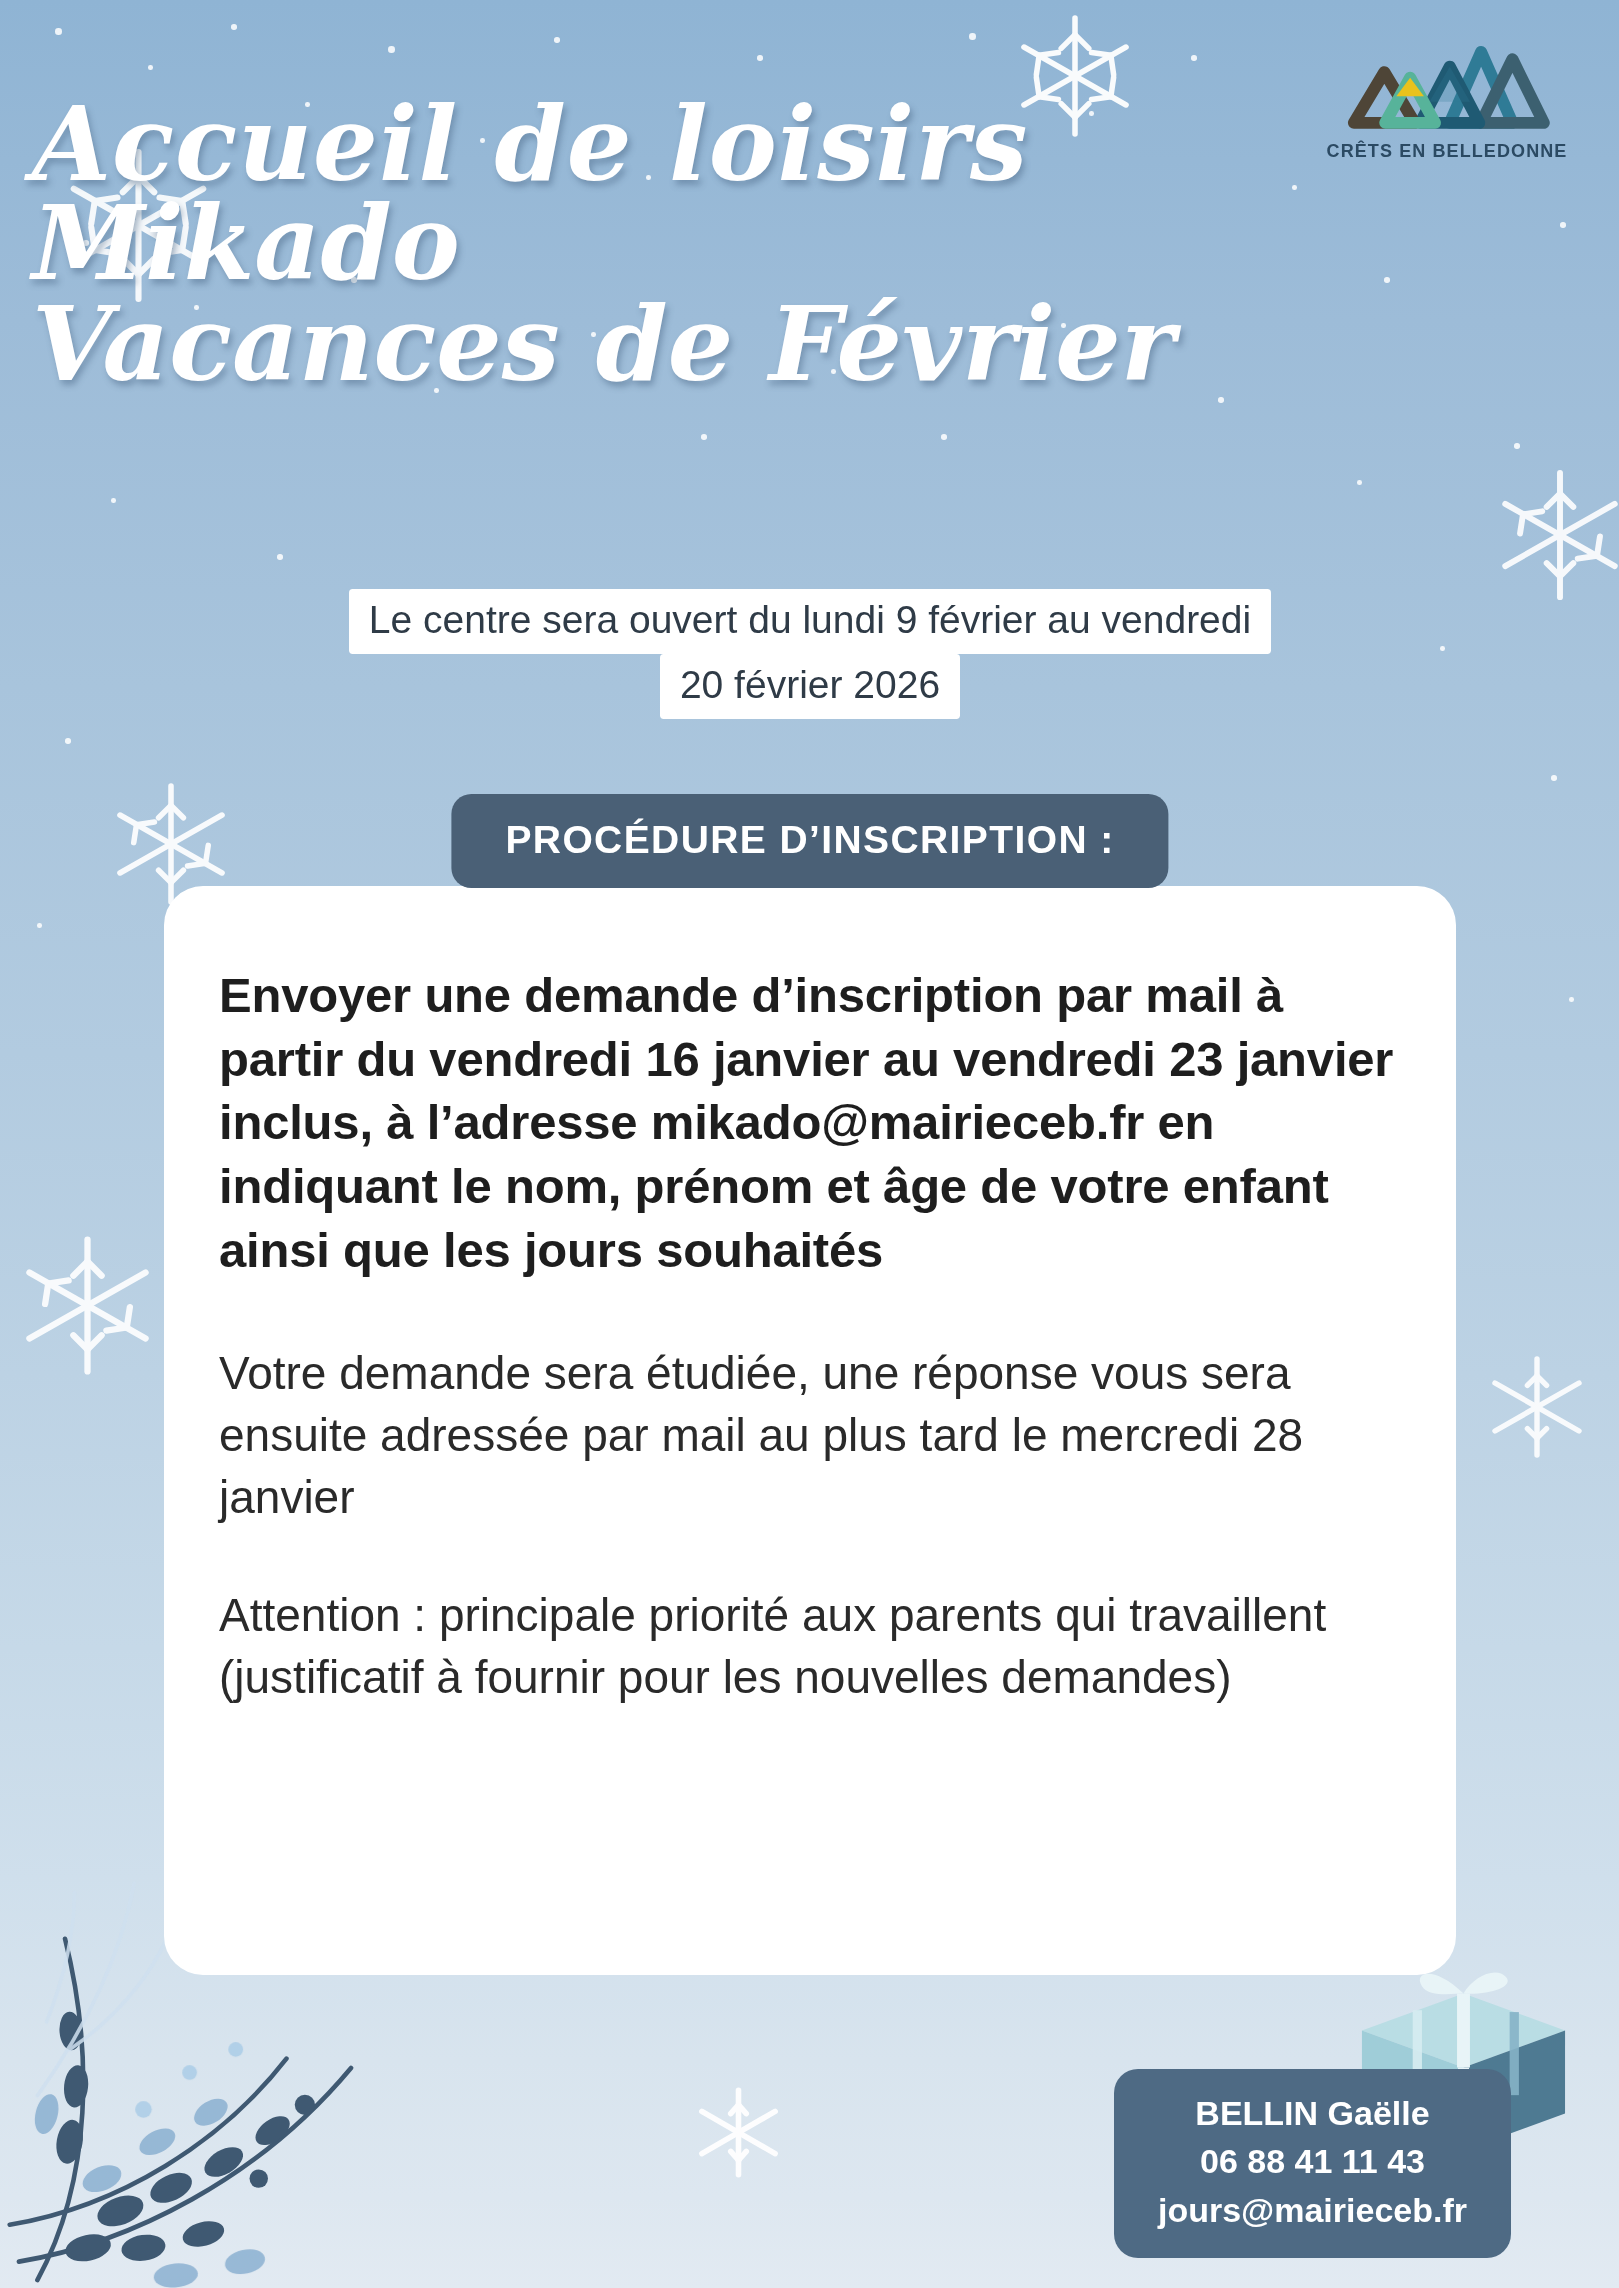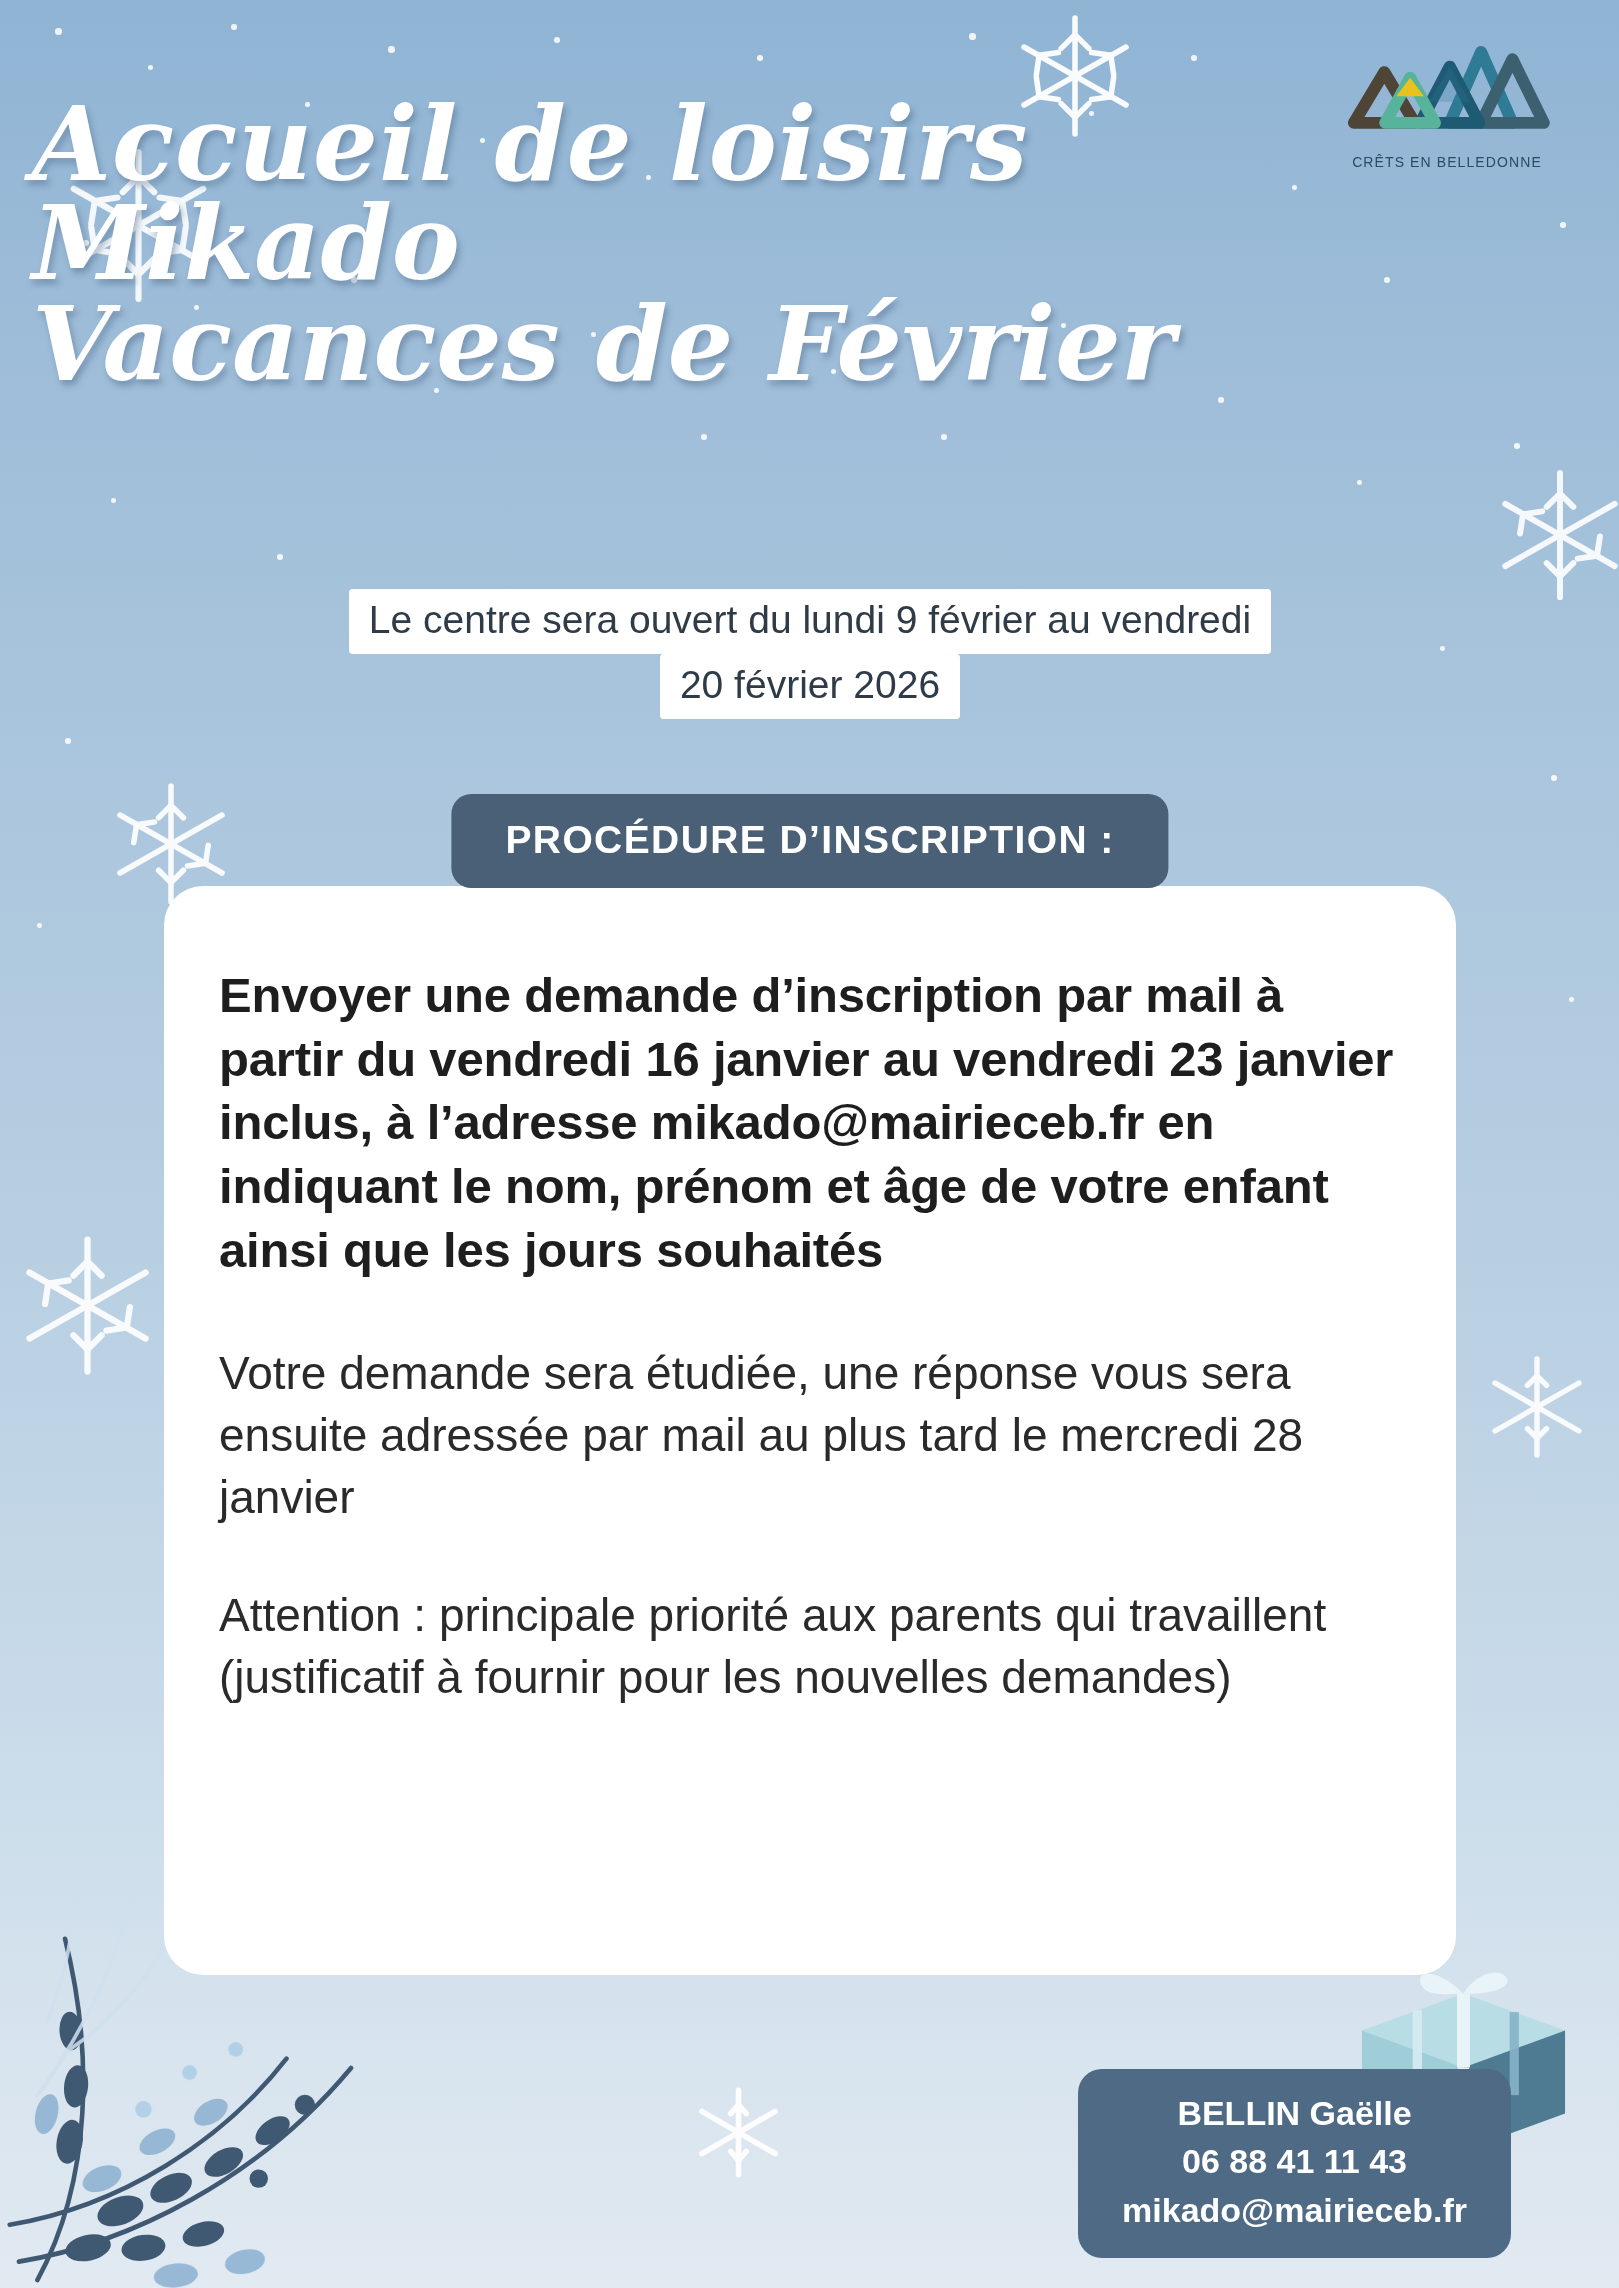--- a/index.html
+++ b/index.html
@@ -53,25 +53,25 @@
   
   .logo {
     position: absolute;
     top: 35px;
     right: 39px;
     width: 268px;
     text-align: center;
   }
   .logo svg { display: block; margin: 0 auto; }
   .logo-text {
-    margin-top: 17px;
-    font-size: 14px;
+    margin-top: 4px;
+    font-size: 18px;
     letter-spacing: 1.1px;
     color: #2b4a63;
-    font-weight: normal;
+    font-weight: bold;
     font-family: "Liberation Sans", sans-serif;
   }
 
   
   .titles {
     position: absolute;
     top: 92px;
     left: 0;
     width: 100%;
     color: #ffffff;
@@ -449,17 +449,17 @@
       <path d="M150 150 L150 240" stroke="#e8f4f7" stroke-width="12" fill="none"></path>
       <path d="M100 88 L100 178" stroke="#d6ecf1" stroke-width="10" fill="none" opacity="0.9"></path>
       <path d="M205 90 L205 180" stroke="#86b2c6" stroke-width="10" fill="none" opacity="0.9"></path>
       <path d="M150 70 C120 40 95 45 105 62 C112 74 138 70 150 70 C160 52 185 40 196 52 C206 63 175 72 150 70 Z" fill="#e8f4f7"></path>
     </svg>
   </div>
 
   <div class="contact">
     <div>BELLIN Gaëlle</div>
     <div>06 88 41 11 43</div>
-    <div>mikado@mairieceb.fr</div>
+    <div>jours@mairieceb.fr</div>
   </div>
 
 </div>
 
 
 </body></html>

